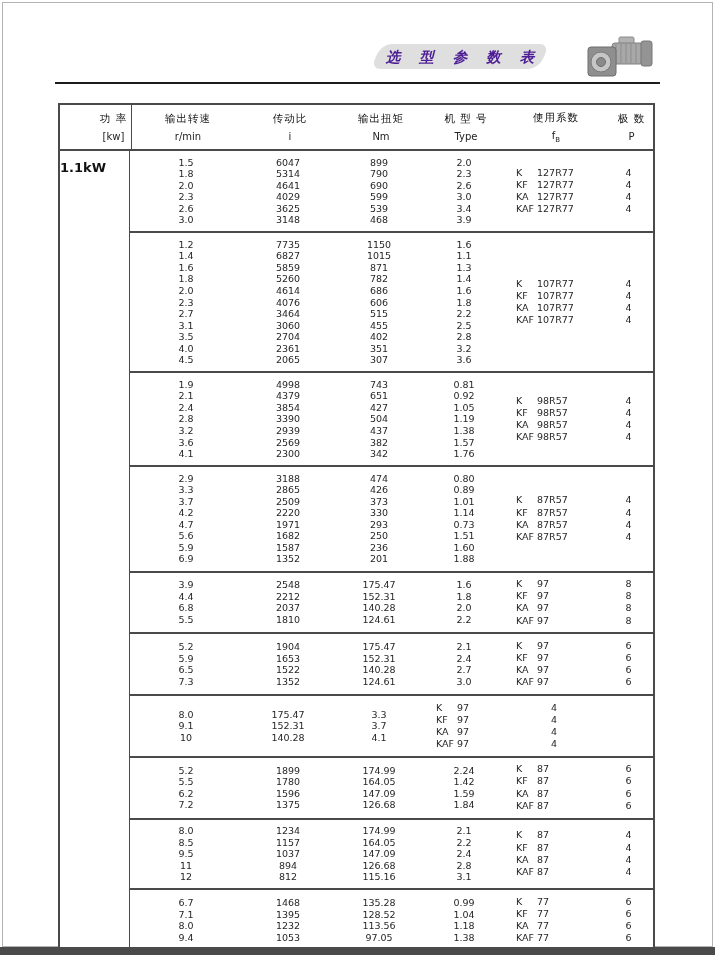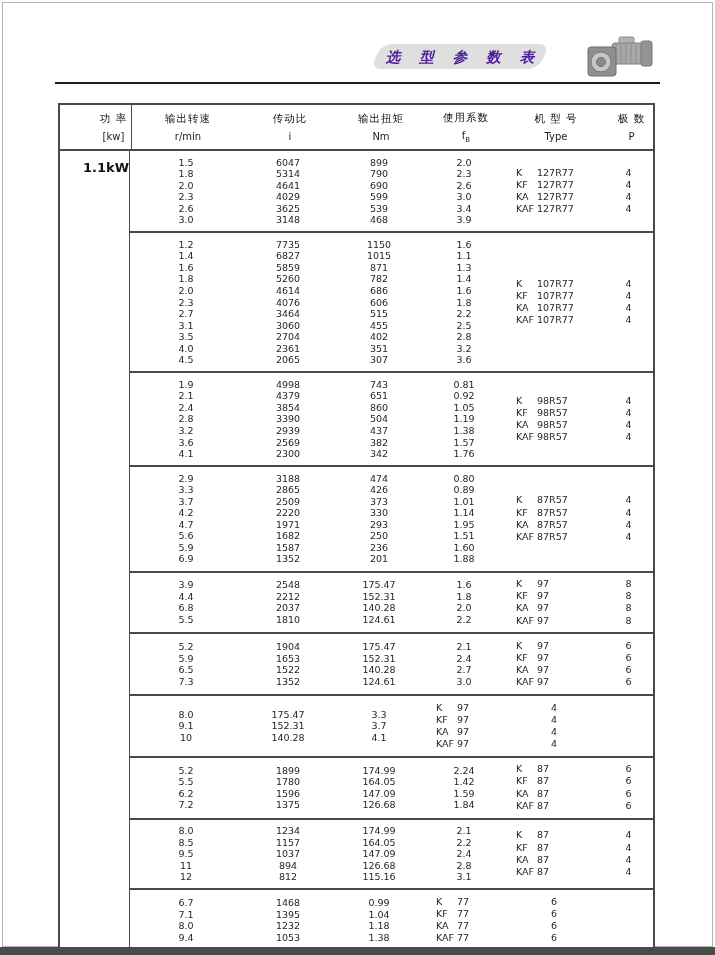--- a/index.html
+++ b/index.html
@@ -31,21 +31,21 @@
     border:2px solid #4a4a4a;box-sizing:border-box;background:#fff;
   }
   .thead{display:grid;grid-template-columns:72px 112px 92px 90px 80px 100px 51px;border-bottom:2px solid #4a4a4a;}
   .hcell{height:44px;display:flex;flex-direction:column;justify-content:center;align-items:center;gap:5px;}
   .hcell.pwr{border-right:1px solid #4a4a4a;padding-left:36px;}
   .hcn{font-size:10.5px;color:#141414;letter-spacing:1px;white-space:nowrap;}
   .hunit{font-size:10px;color:#222;text-align:right;}
   sub.fsub{font-size:7px;}
 
   .tbody{display:flex;flex-direction:row;}
-  .power-col{width:72px;border-right:1px solid #4a4a4a;box-sizing:border-box;display:flex;justify-content:flex-end;}
+  .power-col{width:72px;border-right:1px solid #4a4a4a;box-sizing:border-box;display:flex;justify-content:flex-start;}
   .power-label{font-size:13px;font-weight:bold;color:#111;padding-top:9px;letter-spacing:0px;}
   .blocks{width:523px;display:flex;flex-direction:column;}
   .block{display:grid;grid-template-columns:112px 92px 90px 80px 100px 49px;align-items:center;padding:5.5px 0;}
   .block + .block{border-top:2px solid #4a4a4a;}
   .colstack{display:flex;flex-direction:column;}
   .ln{height:11.55px;line-height:11.55px;font-size:9.5px;color:#262626;text-align:center;white-space:nowrap;}
   .tline{text-align:left;padding-left:12px;display:flex;height:12.2px;line-height:12.2px;}
   .tprefix{display:inline-block;width:21px;}
 </style>
 </head>
@@ -86,26 +86,26 @@
     </div>
     <div class="hcell">
       <span class="hcn">传动比</span>
       <span class="hunit">i</span>
     </div>
     <div class="hcell">
       <span class="hcn">输出扭矩</span>
       <span class="hunit">Nm</span>
     </div>
     <div class="hcell">
+      <span class="hcn">机 型 号</span>
+      <span class="hunit">Type</span>
+    </div>
+    <div class="hcell">
       <span class="hcn">使用系数</span>
       <span class="hunit"><span>f</span><sub class="fsub">B</sub></span>
-    </div>
-    <div class="hcell">
-      <span class="hcn">机 型 号</span>
-      <span class="hunit">Type</span>
     </div>
     <div class="hcell">
       <span class="hcn">极  数</span>
       <span class="hunit">P</span>
     </div>
   </div>
   <div class="tbody">
     <div class="power-col">
       <span class="power-label">1.1kW</span>
     </div>
@@ -261,21 +261,21 @@
             <div class="ln">4379</div>
             <div class="ln">3854</div>
             <div class="ln">3390</div>
             <div class="ln">2939</div>
             <div class="ln">2569</div>
             <div class="ln">2300</div>
           </div>
           <div class="colstack">
             <div class="ln">743</div>
             <div class="ln">651</div>
-            <div class="ln">860</div>
+            <div class="ln">427</div>
             <div class="ln">504</div>
             <div class="ln">437</div>
             <div class="ln">382</div>
             <div class="ln">342</div>
           </div>
           <div class="colstack">
             <div class="ln">0.81</div>
             <div class="ln">0.92</div>
             <div class="ln">1.05</div>
             <div class="ln">1.19</div>
@@ -337,21 +337,21 @@
             <div class="ln">293</div>
             <div class="ln">250</div>
             <div class="ln">236</div>
             <div class="ln">201</div>
           </div>
           <div class="colstack">
             <div class="ln">0.80</div>
             <div class="ln">0.89</div>
             <div class="ln">1.01</div>
             <div class="ln">1.14</div>
-            <div class="ln">1.95</div>
+            <div class="ln">0.73</div>
             <div class="ln">1.51</div>
             <div class="ln">1.60</div>
             <div class="ln">1.88</div>
           </div>
           <div class="colstack">
             <div class="ln tline">
               <span class="tprefix">K</span>
               <span>87R57</span>
             </div>
             <div class="ln tline">
@@ -626,20 +626,26 @@
             <div class="ln">8.0</div>
             <div class="ln">9.4</div>
           </div>
           <div class="colstack">
             <div class="ln">1468</div>
             <div class="ln">1395</div>
             <div class="ln">1232</div>
             <div class="ln">1053</div>
           </div>
           <div class="colstack">
+            <div class="ln">135.28</div>
+            <div class="ln">128.52</div>
+            <div class="ln">113.56</div>
+            <div class="ln">97.05</div>
+          </div>
+          <div class="colstack">
             <div class="ln">0.99</div>
             <div class="ln">1.04</div>
             <div class="ln">1.18</div>
             <div class="ln">1.38</div>
           </div>
           <div class="colstack">
             <div class="ln tline">
               <span class="tprefix">K</span>
               <span>77</span>
             </div>

